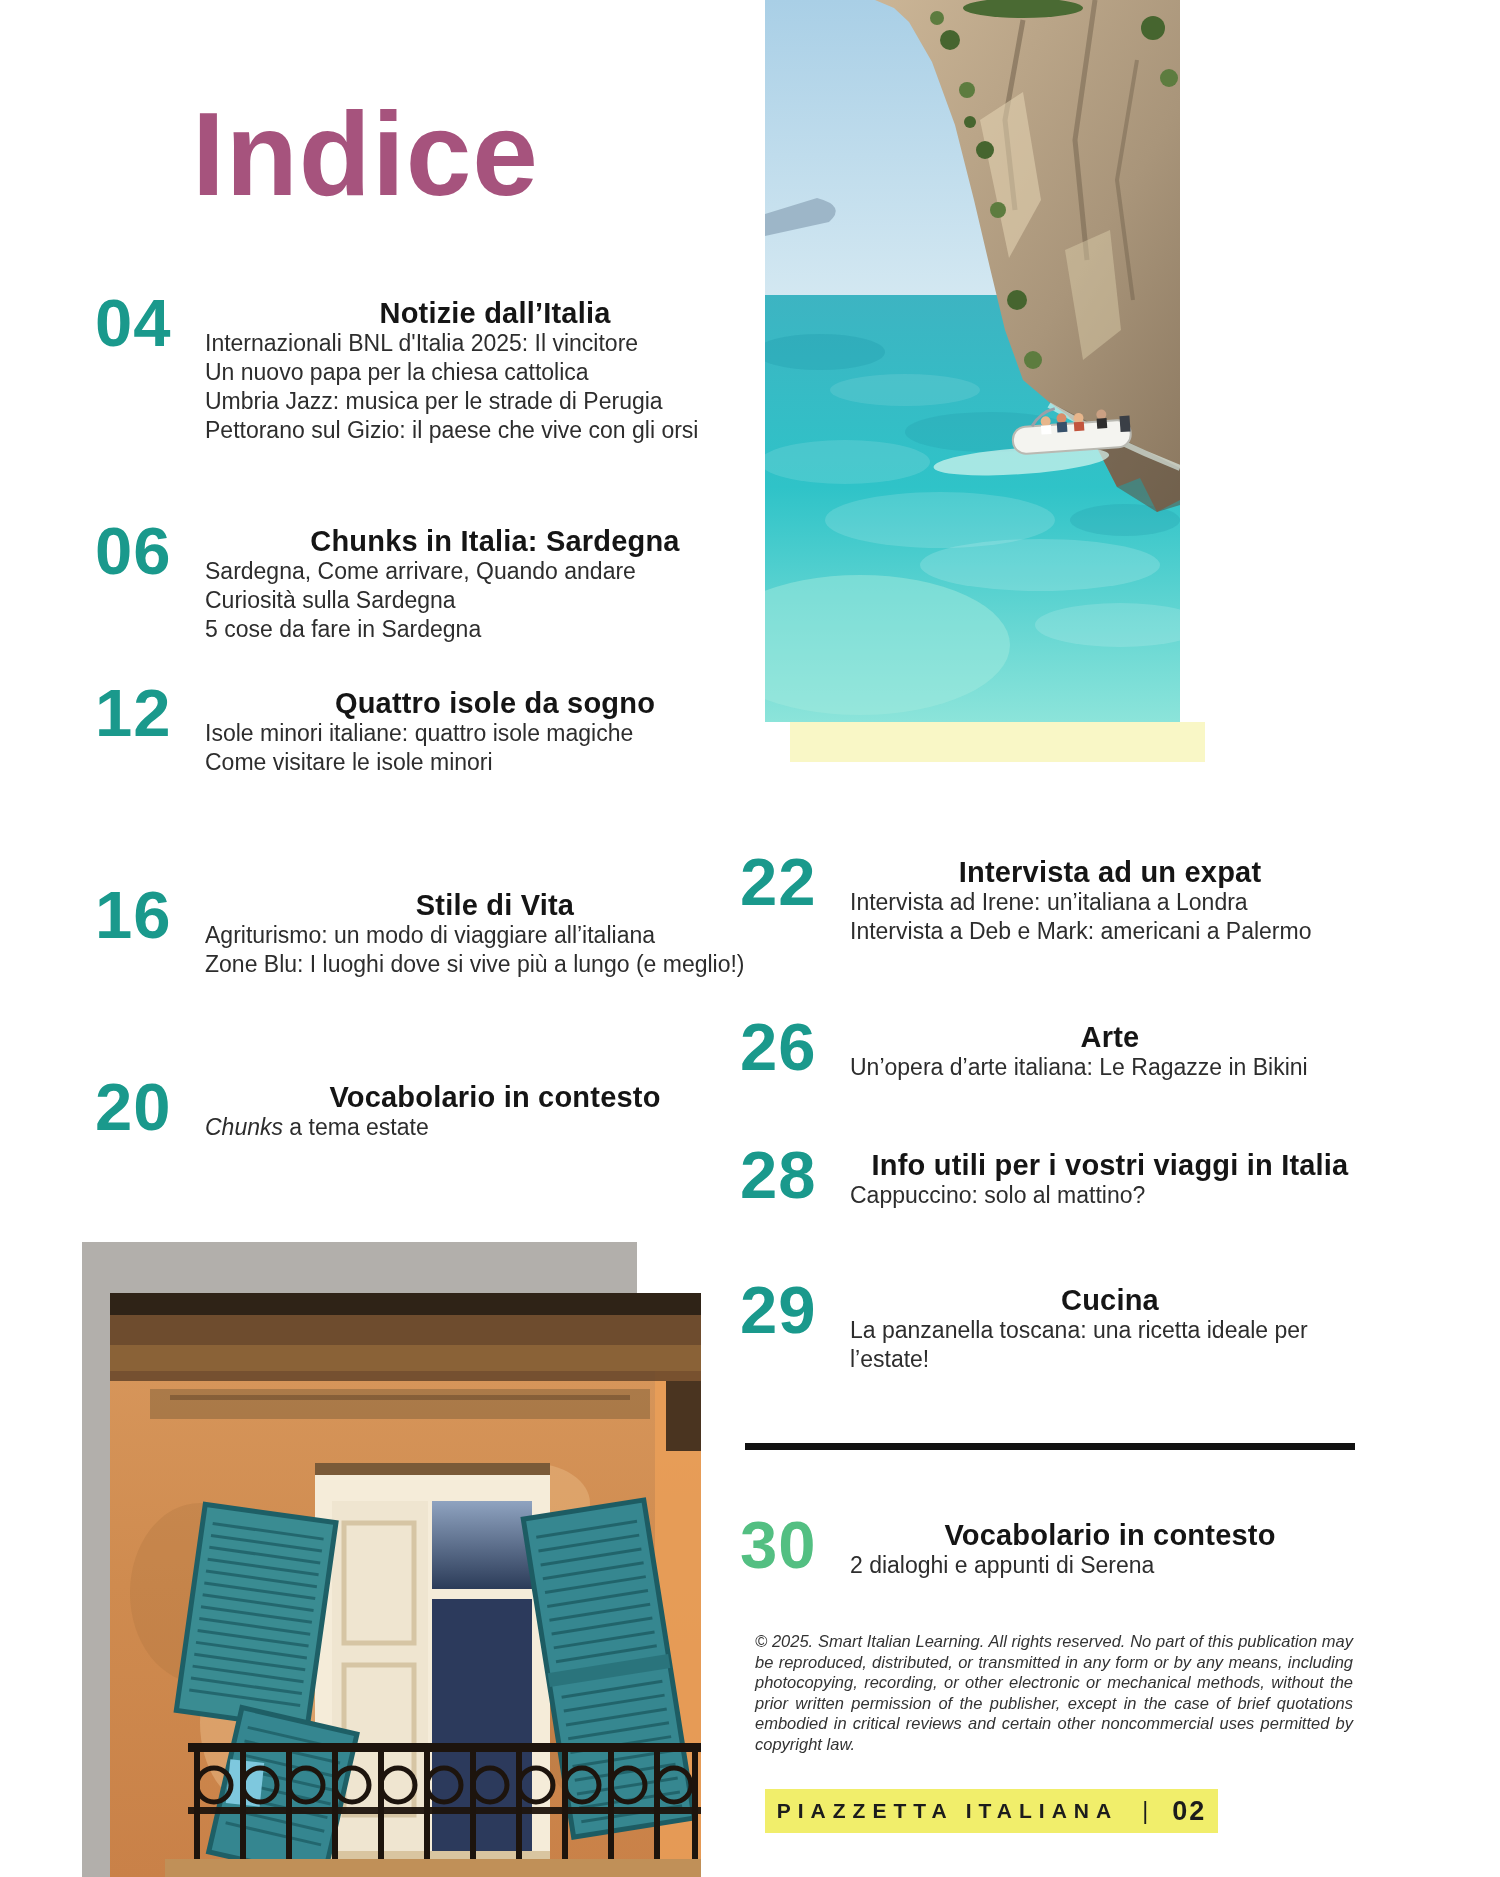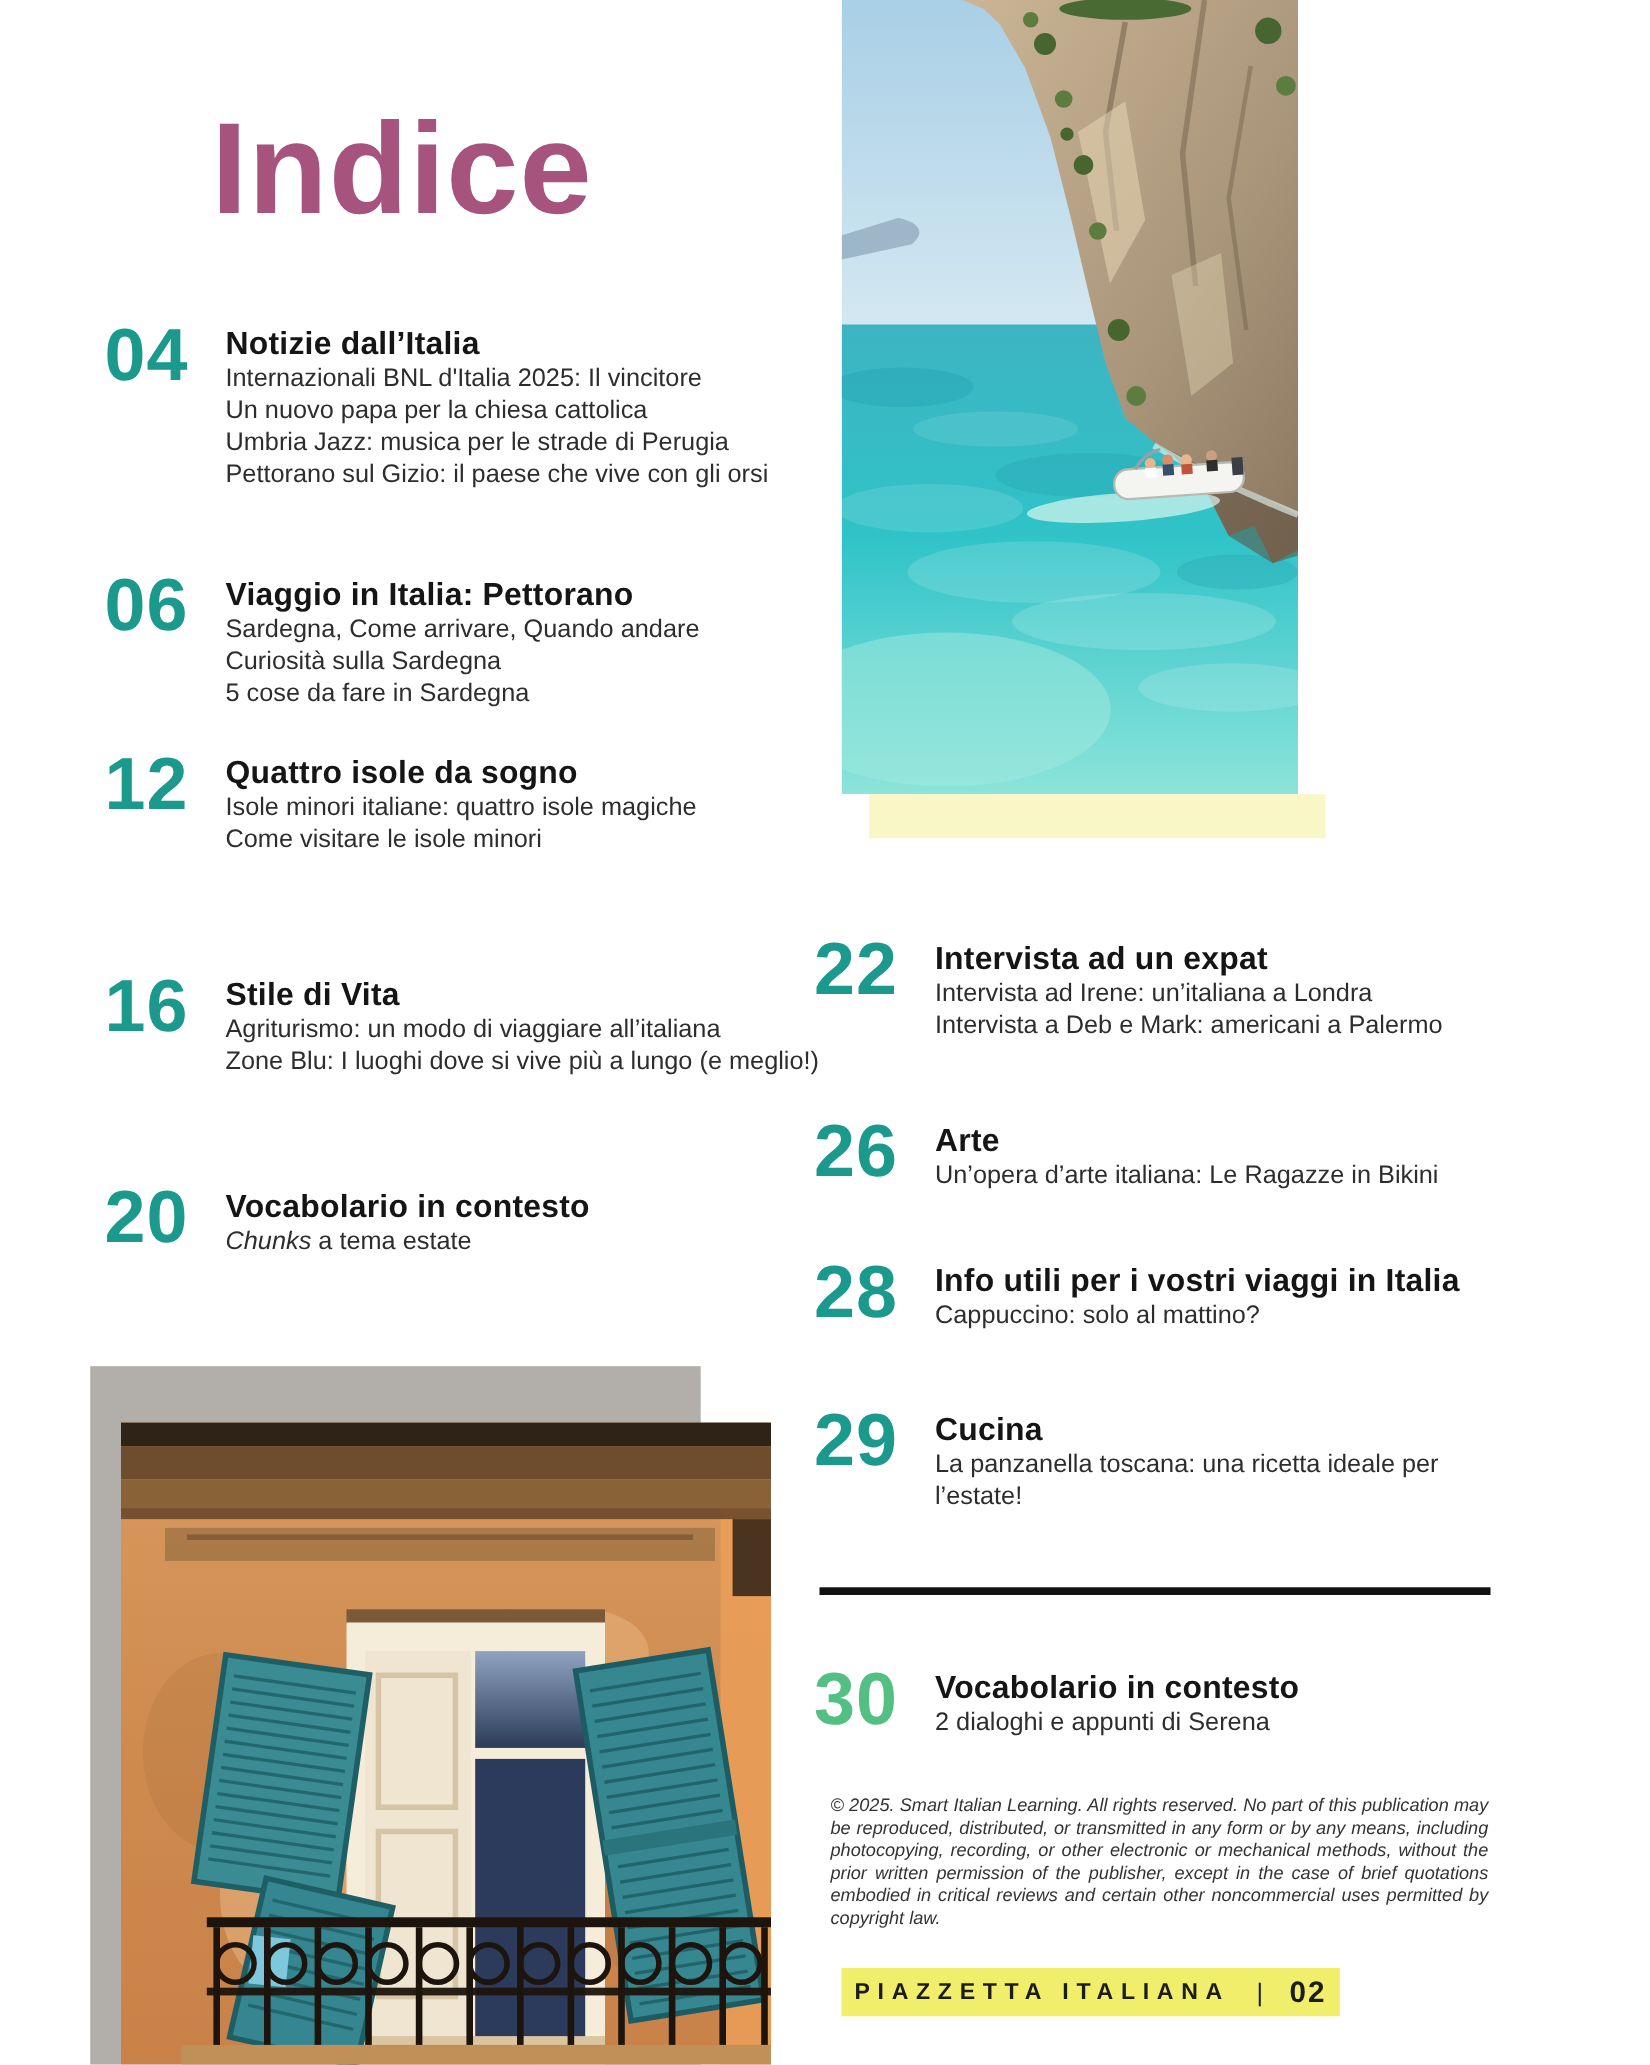--- a/index.html
+++ b/index.html
@@ -27,21 +27,21 @@
     color:var(--teal);
   }
   .entry.green .num{color:var(--green)}
   .entry .body{padding-top:3px}
   .left-col{left:95px}
   .left-col .body{width:580px}
   .right-col{left:740px}
   .right-col .body{width:520px}
   .entry .etitle{
     font-size:29px;font-weight:700;color:var(--heading);
-    line-height:32px;white-space:nowrap;letter-spacing:.2px;
+    line-height:32px;white-space:nowrap;letter-spacing:.2px;text-align:center;
   }
   .entry .eline{font-size:23px;color:var(--body);line-height:29px}
   .entry .body .eline:first-of-type{margin-top:6px}
   .it{font-style:italic}
 
   .photo-top{position:absolute;left:765px;top:0;width:415px;height:722px;overflow:hidden}
   .accent-strip{position:absolute;left:790px;top:722px;width:415px;height:40px;background:var(--pale-yellow)}
   .gray-block{position:absolute;left:82px;top:1242px;width:555px;height:635px;background:var(--gray)}
   .photo-bottom{position:absolute;left:110px;top:1293px;width:591px;height:584px;overflow:hidden}
   .photo-top svg,.photo-bottom svg{display:block;width:100%;height:100%}
@@ -144,21 +144,21 @@
     <div class="eline">Internazionali BNL d'Italia 2025: Il vincitore</div>
     <div class="eline">Un nuovo papa per la chiesa cattolica</div>
     <div class="eline">Umbria Jazz: musica per le strade di Perugia</div>
     <div class="eline">Pettorano sul Gizio: il paese che vive con gli orsi</div>
   </div>
 </div>
 
 <div class="entry left-col" style="top:522px">
   <div class="num">06</div>
   <div class="body">
-    <div class="etitle">Viaggio in Italia: Pettorano</div>
+    <div class="etitle">Chunks in Italia: Sardegna</div>
     <div class="eline">Sardegna, Come arrivare, Quando andare</div>
     <div class="eline">Curiosità sulla Sardegna</div>
     <div class="eline">5 cose da fare in Sardegna</div>
   </div>
 </div>
 
 <div class="entry left-col" style="top:684px">
   <div class="num">12</div>
   <div class="body">
     <div class="etitle">Quattro isole da sogno</div>

